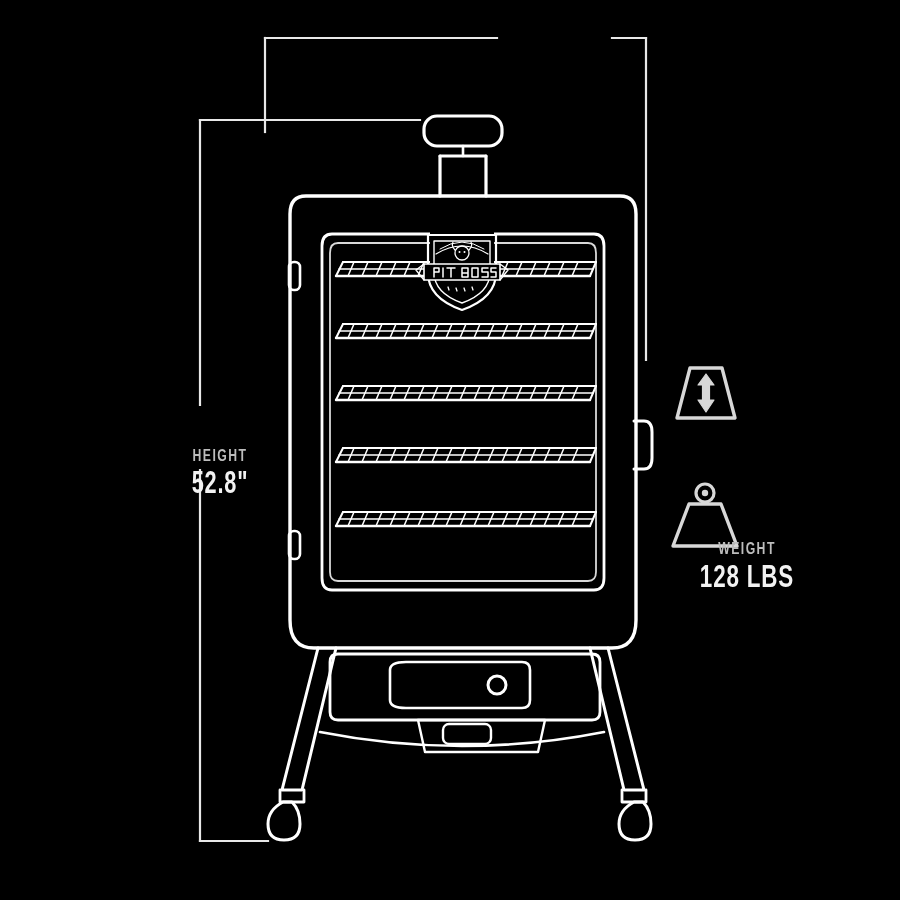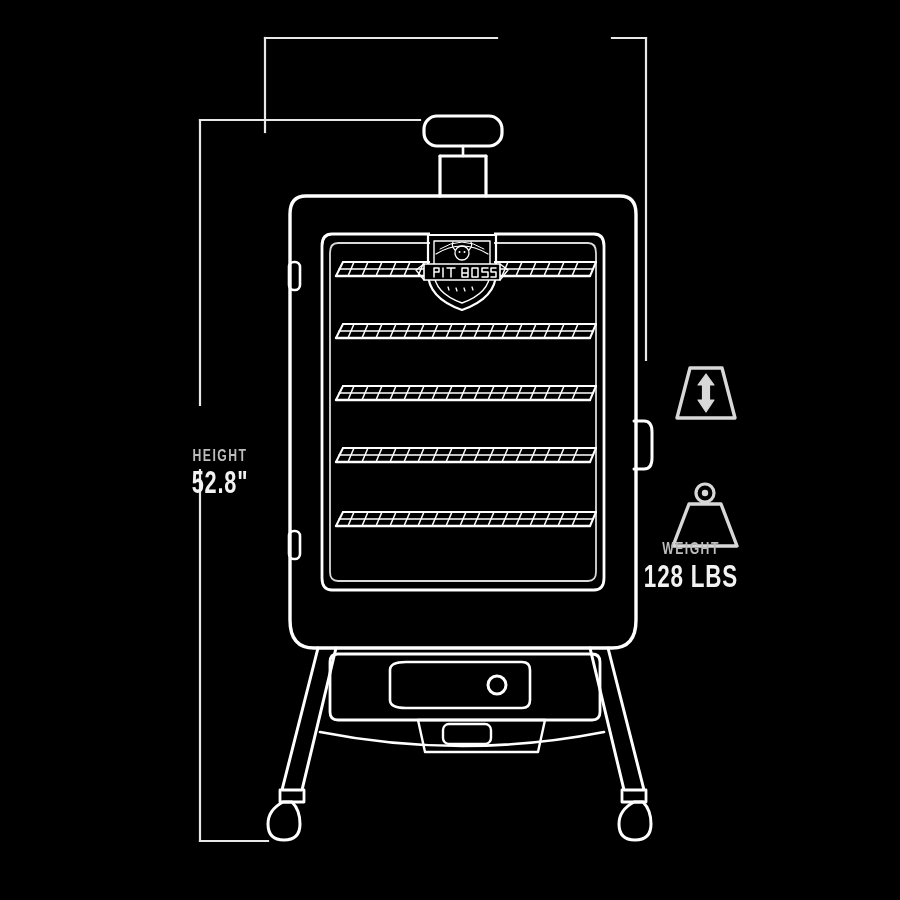--- a/index.html
+++ b/index.html
@@ -46,21 +46,21 @@
     font-weight: 700;
     letter-spacing: 1.2px;
     transform: scaleX(0.70);
     transform-origin: center;
     white-space: nowrap;
     margin-top: 3px;
   }
   #width-label  { left: 455px; top: 26px;  width: 200px; }
   #height-label { left: 120px; top: 408px; width: 200px; margin-top: 39px; }
   #depth-label  { left: 618px; top: 412px; width: 200px; }
-  #weight-label { left: 576px; top: 540px; width: 230px; text-decoration: underline; }
+  #weight-label { left: 632px; top: 540px; width: 230px; text-decoration: underline; }
   #weight-label .val { font-size: 32px; }
 </style>
 </head>
 <body>
 
 <div id="stage">
 
   <svg width="900" height="900" viewBox="0 0 900 900">
     <defs>
       <g id="rack-mesh"></g>

